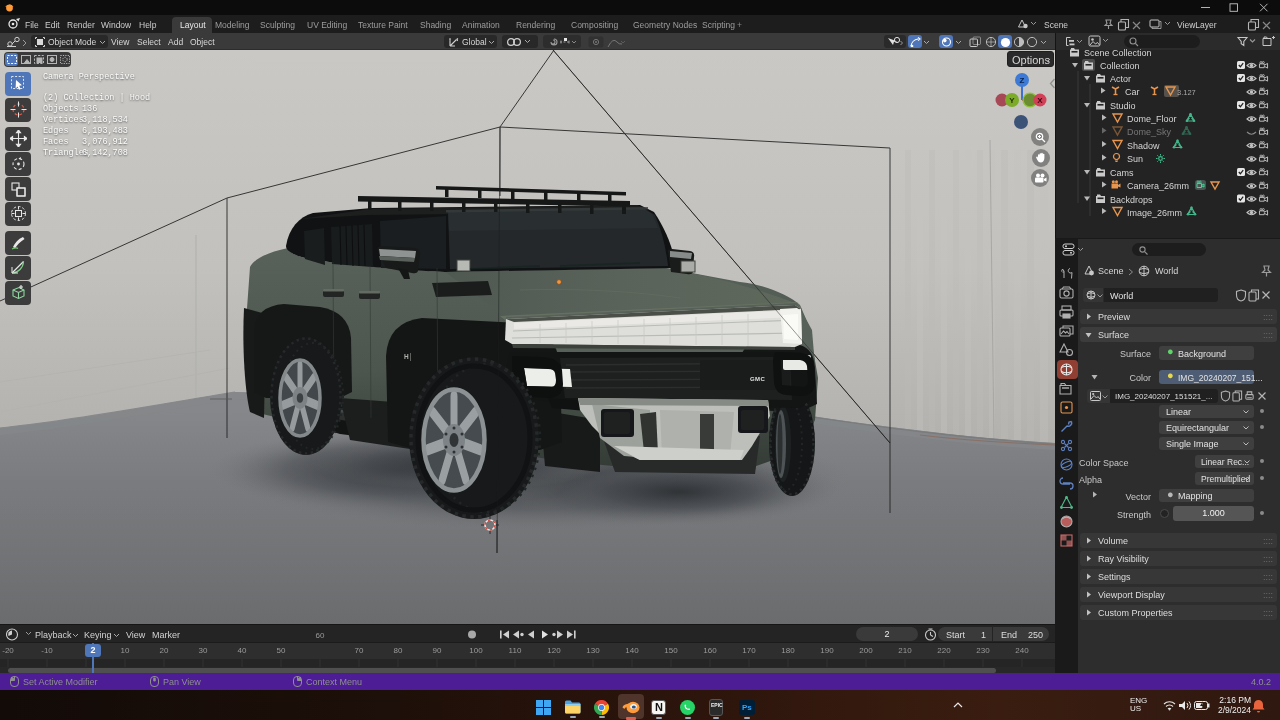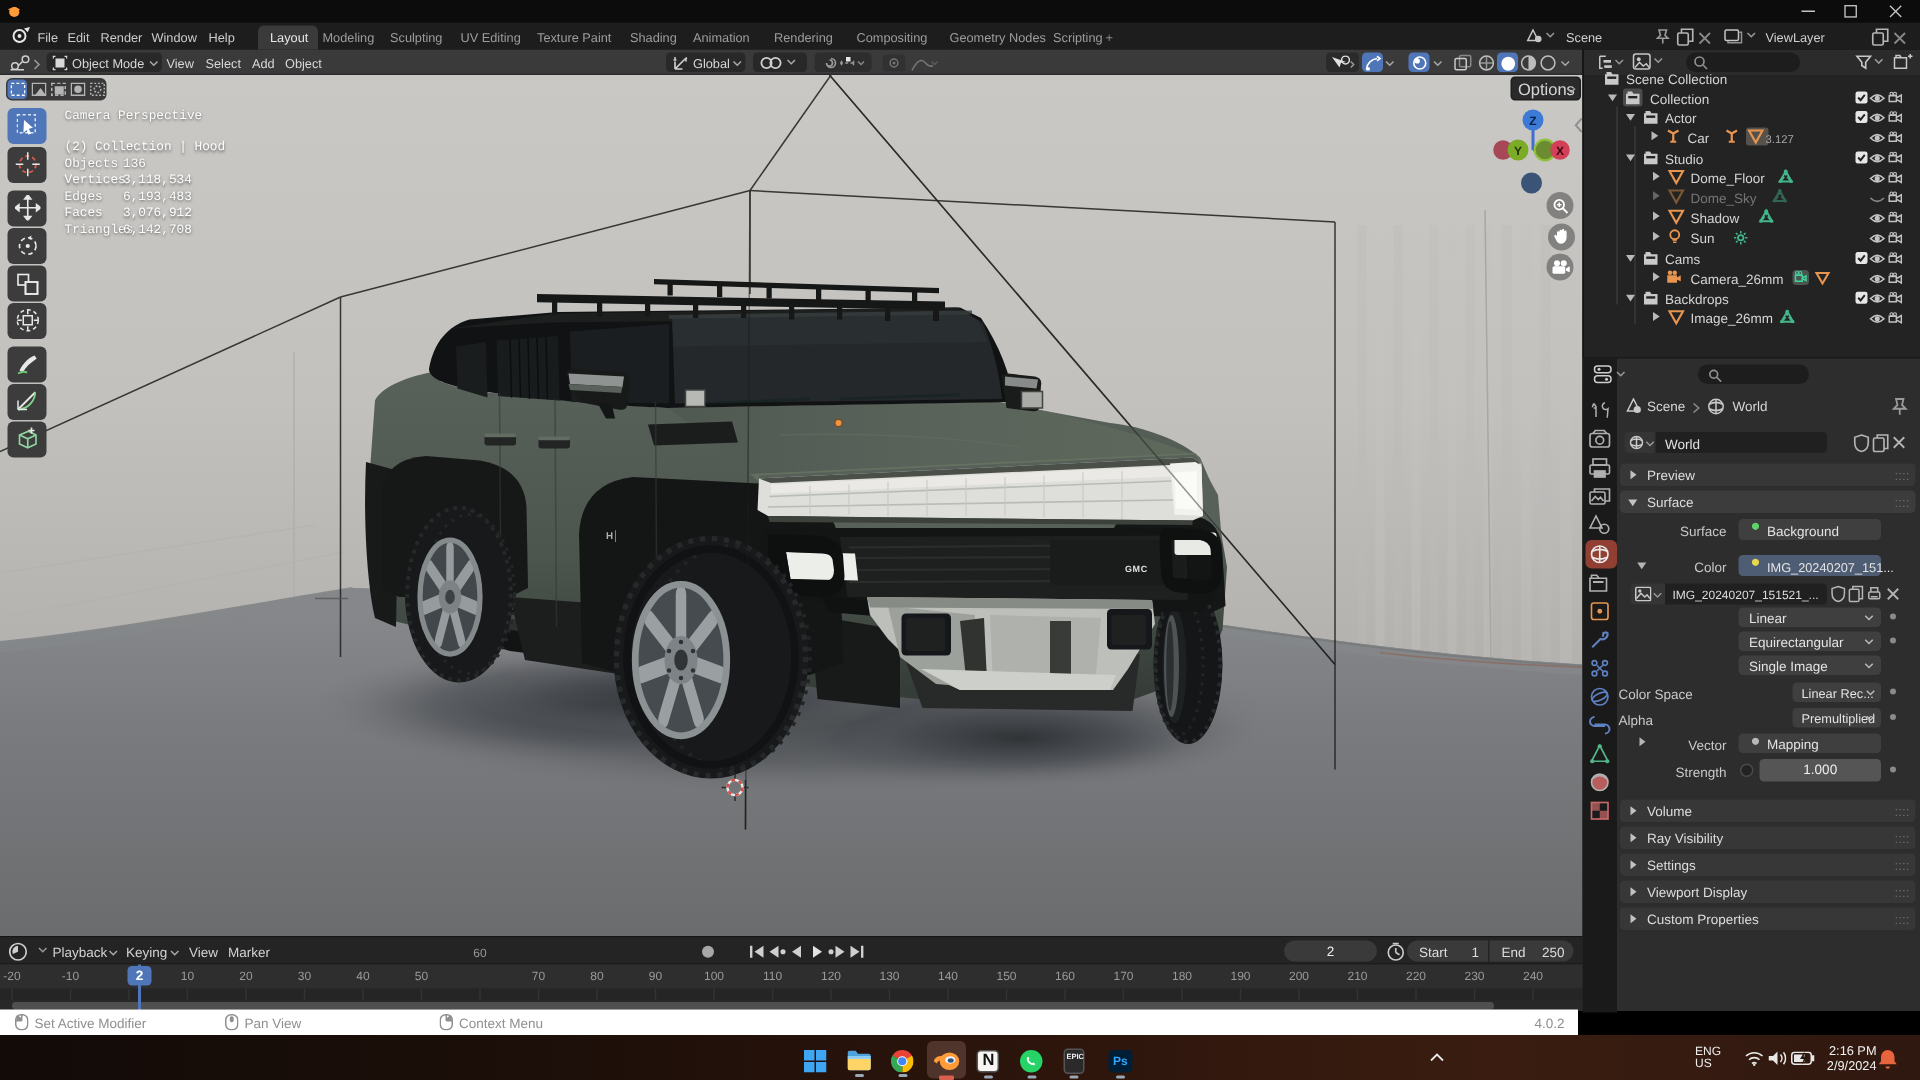--- a/index.html
+++ b/index.html
@@ -35,21 +35,21 @@
   #proptabs { position:absolute; left:0; top:0; width:23px; height:436px; background:#1a1a1a; }
   .phead { position:absolute; left:25px; width:197px; height:15px; background:#373737; border-radius:3px; font-size:9px; color:#dddddd; }
   .pfield { position:absolute; background:#3f3f3f; border-radius:3px; font-size:9px; color:#e2e2e2; }
   .plabel { position:absolute; font-size:9px; color:#c8c8c8; text-align:right; }
   
   #timeline { left:0; top:624px; width:1055px; height:49px; background:#2b2b2b; border-top:1px solid #161616; }
   #tlhead { position:absolute; left:0; top:0; width:1055px; height:18px; background:#242424; border-bottom:1px solid #1b1b1b; }
   .tl-txt { position:absolute; top:5px; font-size:9px; color:#d2d2d2; }
   .ruler-num { position:absolute; top:3px; font-size:8px; color:#9a9a9a; transform:translateX(-50%); }
   
-  #statusbar { left:0; top:673px; width:1052px; height:17px; background:#ffffff; color:#8f8f8f; font-size:9px; }
+  #statusbar { left:0; top:673px; width:1280px; height:17px; background:#4c1d95; color:#8f8f8f; font-size:9px; }
   
   #taskbar { left:0; top:690px; width:1280px; height:30px; background:linear-gradient(90deg,#120b08 0%,#1d0f09 30%,#2d150c 55%,#3a1d10 78%,#2f1810 100%); }
 </style>
 </head>
 <body>
 <div id="titlebar" class="abs">
   <svg class="abs" style="left:4px;top:2px" width="11" height="11" viewBox="0 0 11 11">
       <circle cx="5.5" cy="6" r="3.4" fill="#ff9b38"></circle>
       <path d="M1 4.2 L6 2.6 L9.5 4.4 L5.5 5.6 Z" fill="#ff9b38"></path>
     </svg>

